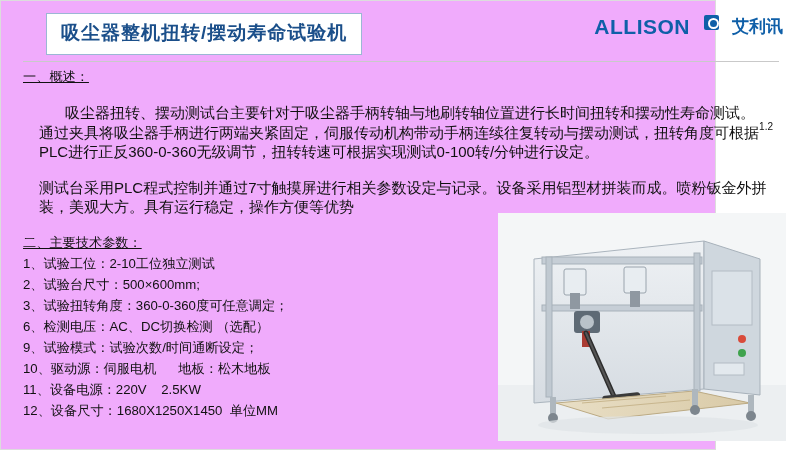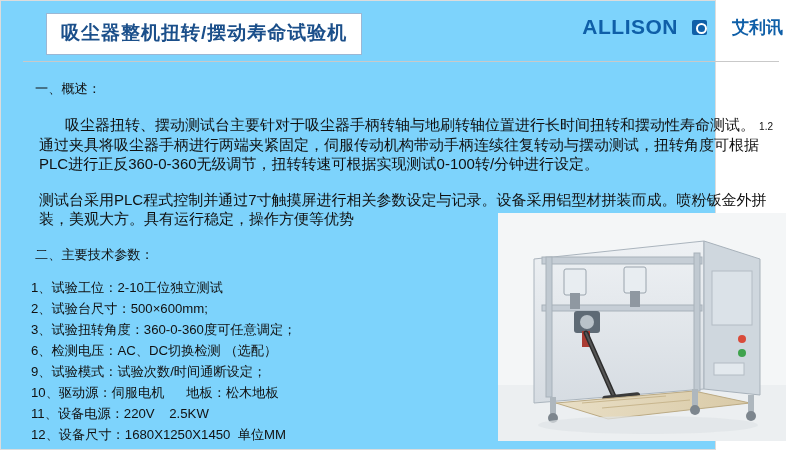--- a/index.html
+++ b/index.html
@@ -13,21 +13,21 @@
     background: #ffffff;
     font-family: "Liberation Sans", sans-serif;
     color: #1a1a1a;
   }
   .page {
     position: relative;
     width: 716px;
     height: 450px;
     box-sizing: border-box;
     border: 1px solid #dcdcdc;
-    background: #7dd3fc;
+    background: #f0abfc;
   }
   
   .header {
     position: absolute;
     left: 0;
     top: 0;
     width: 800px;
     height: 58px;
   }
   .title-box {
@@ -43,21 +43,21 @@
     font-weight: bold;
     color: #1b4f8a;
     letter-spacing: 1px;
     white-space: nowrap;
   }
   .brand {
     position: absolute;
     right: 18px;
     top: 14px;
     display: flex;
-    align-items: center;
+    align-items: flex-start;
     gap: 12px;
   }
   .brand-en {
     font-size: 21px;
     font-weight: bold;
     color: #0f5fa8;
     letter-spacing: 0.5px;
   }
   .brand-mark {
     display: inline-block;
@@ -75,21 +75,21 @@
     top: 3px;
     width: 7px;
     height: 7px;
     border: 2px solid #ffffff;
     border-radius: 50%;
   }
   .brand-cn {
     font-size: 17px;
     font-weight: bold;
     color: #0f5fa8;
-    margin-left: 13px;
+    margin-left: 1px;
   }
   .header-rule {
     position: absolute;
     left: 22px;
     top: 60px;
     width: 756px;
     height: 1px;
     background: #c9c9c9;
   }
   
@@ -104,25 +104,26 @@
     line-height: 19.5px;
     color: #111111;
     margin: 16px;
   }
   .para.indent {
     text-indent: 26px;
   }
   .sec-head {
     font-size: 13.2px;
     line-height: 20px;
-    margin: 12px;
-    color: #111111;
+    margin: 0;
+    color: #111111;
+    text-decoration: underline;
   }
   .spec-list {
-    margin: 8px;
+    margin: 0;
     padding: 0;
     list-style: none;
   }
   .spec-list li {
     font-size: 13.2px;
     line-height: 21px;
     color: #111111;
     white-space: pre;
   }
   .float-num {

